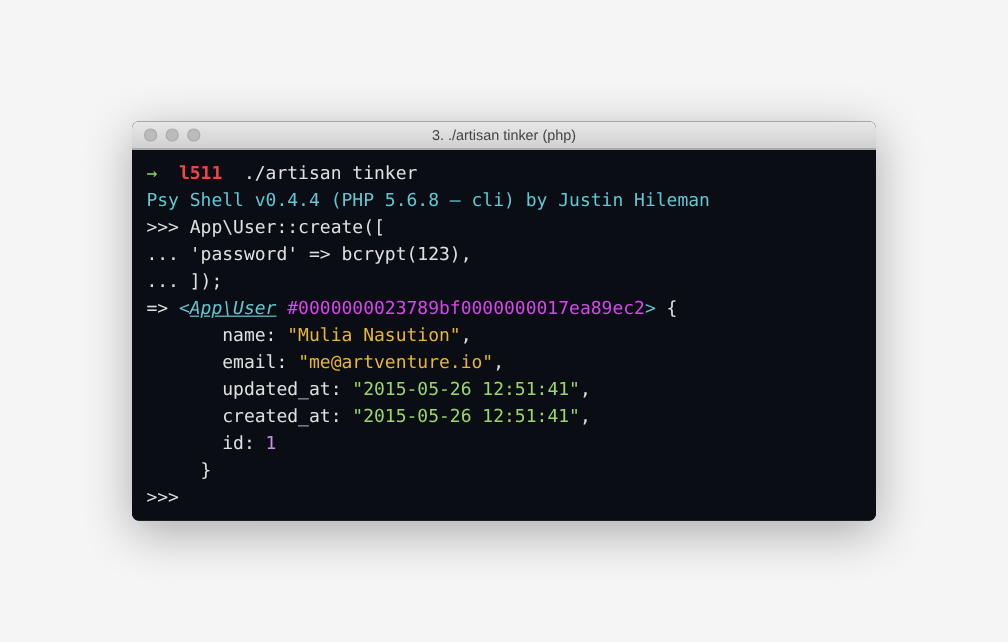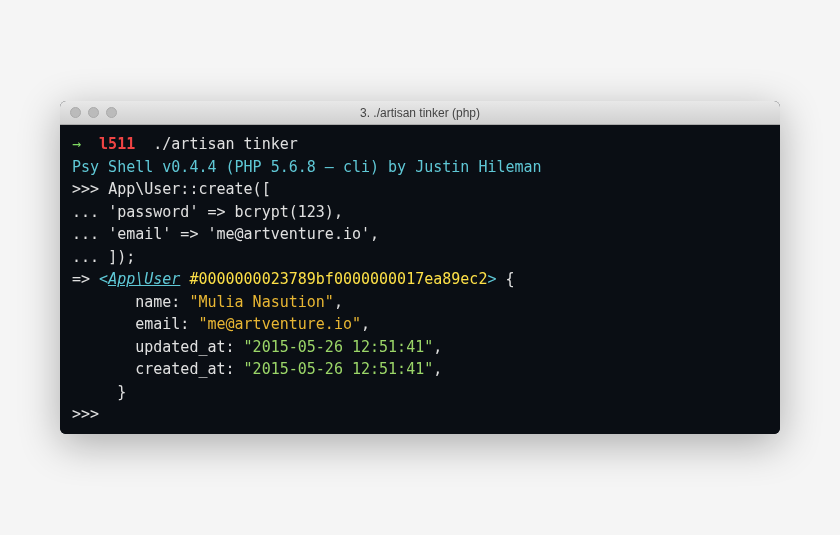--- a/index.html
+++ b/index.html
@@ -9,21 +9,21 @@
     }
     body {
       background: #f5f5f5;
       font-family: -apple-system, BlinkMacSystemFont, sans-serif;
       display: flex;
       justify-content: center;
       align-items: center;
       min-height: 100vh;
     }
     .window {
-      width: 720px;
+      width: 620px;
       background: #0a0e14;
       border-radius: 6px;
       box-shadow: 0 10px 40px rgba(0,0,0,0.3);
       overflow: hidden;
     }
     .titlebar {
       background: #d8d8d8;
       background: linear-gradient(#e8e8e8, #d0d0d0);
       height: 24px;
       display: flex;
@@ -64,21 +64,21 @@
       white-space: pre;
     }
     .arrow { color: #7fd962; }
     .dirname { color: #ef4444; font-weight: bold; }
     .cmd { color: #e0e0e0; }
     .psy-banner { color: #5fc8d6; }
     .prompt { color: #e0e0e0; }
     .code-default { color: #e0e0e0; }
     .return-arrow { color: #e0e0e0; }
     .class-tag { color: #5fc8d6; text-decoration: underline; font-style: italic; }
-    .hash { color: #fde047; }
+    .hash { color: #d946ef; }
     .brace { color: #e0e0e0; }
     .prop-key { color: #e0e0e0; }
     .string-val { color: #e8b633; }
     .string-green { color: #9bd668; }
     .num-val { color: #c792ea; }
     .angle { color: #5fc8d6; }
   </style>
 </head>
 <body>
 
@@ -92,26 +92,26 @@
     <div class="window-title">3. ./artisan tinker (php)</div>
   </div>
 
   <div class="terminal">
     <div class="line"><span class="arrow">→</span>  <span class="dirname">l511</span>  <span class="cmd">./artisan tinker</span></div>
 
     <div class="line psy-banner">Psy Shell v0.4.4 (PHP 5.6.8 — cli) by Justin Hileman</div>
 
     <div class="line"><span class="prompt">&gt;&gt;&gt; </span><span class="code-default">App\User::create([</span></div>
     <div class="line"><span class="prompt">... </span><span class="code-default">'password' =&gt; bcrypt(123),</span></div>
-    <div class="line"><span class="prompt">... </span><span class="code-default">'email' =&gt; 'me@artventure.io',</span></div>
     <div class="line"><span class="prompt">... </span><span class="code-default">]);</span></div>
 
     <div class="line"><span class="return-arrow">=&gt; </span><span class="angle">&lt;</span><span class="class-tag">App\User</span><span class="hash"> #0000000023789bf0000000017ea89ec2</span><span class="angle">&gt;</span><span class="brace"> {</span></div>
 
     <div class="line"><span class="prop-key">       name: </span><span class="string-val">"Mulia Nasution"</span><span class="prop-key">,</span></div>
     <div class="line"><span class="prop-key">       email: </span><span class="string-val">"me@artventure.io"</span><span class="prop-key">,</span></div>
     <div class="line"><span class="prop-key">       updated_at: </span><span class="string-green">"2015-05-26 12:51:41"</span><span class="prop-key">,</span></div>
     <div class="line"><span class="prop-key">       created_at: </span><span class="string-green">"2015-05-26 12:51:41"</span><span class="prop-key">,</span></div>
+    <div class="line"><span class="prop-key">       id: </span><span class="num-val">1</span></div>
     <div class="line"><span class="brace">     }</span></div>
 
     <div class="line"><span class="prompt">&gt;&gt;&gt; </span></div>
   </div>
 </div>
 
 </body></html>

